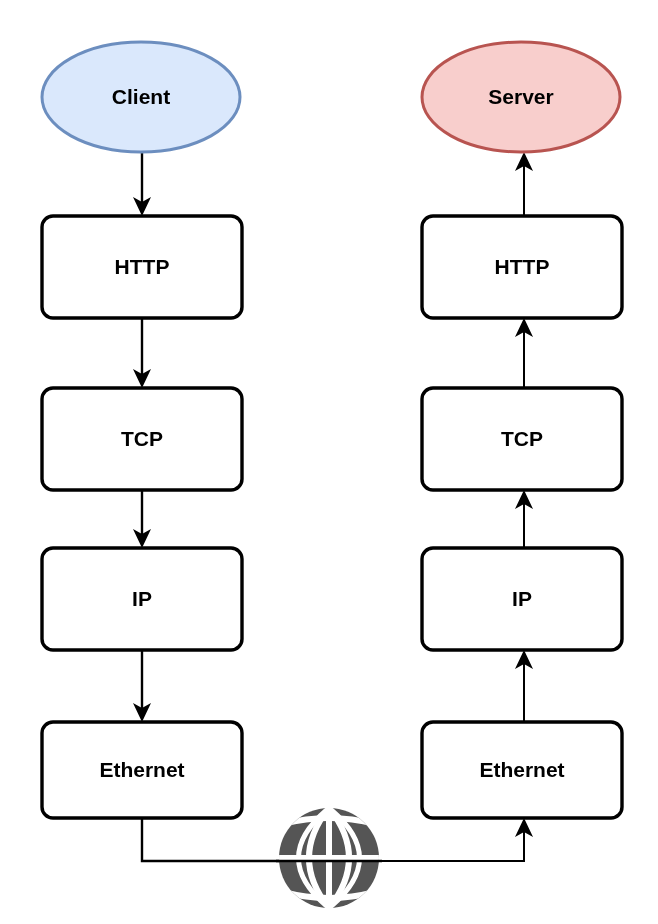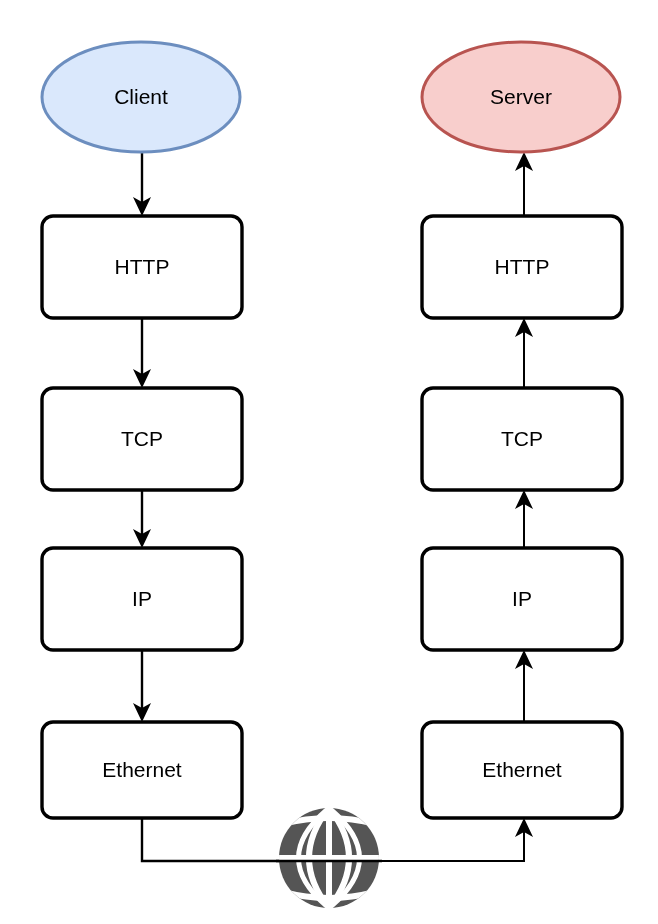--- a/index.html
+++ b/index.html
@@ -11,20 +11,21 @@
     width: 658px;
     height: 924px;
     font-family: "Liberation Sans", sans-serif;
     overflow: hidden;
   }
   #diagram-root {
     position: relative;
     width: 658px;
     height: 924px;
     background: #ffffff;
+    font-weight: bold;
   }
   #diagram-svg {
     position: absolute;
     top: 0;
     left: 0;
     width: 658px;
     height: 924px;
   }
   .node-label {
     font-family: "Liberation Sans", sans-serif;

